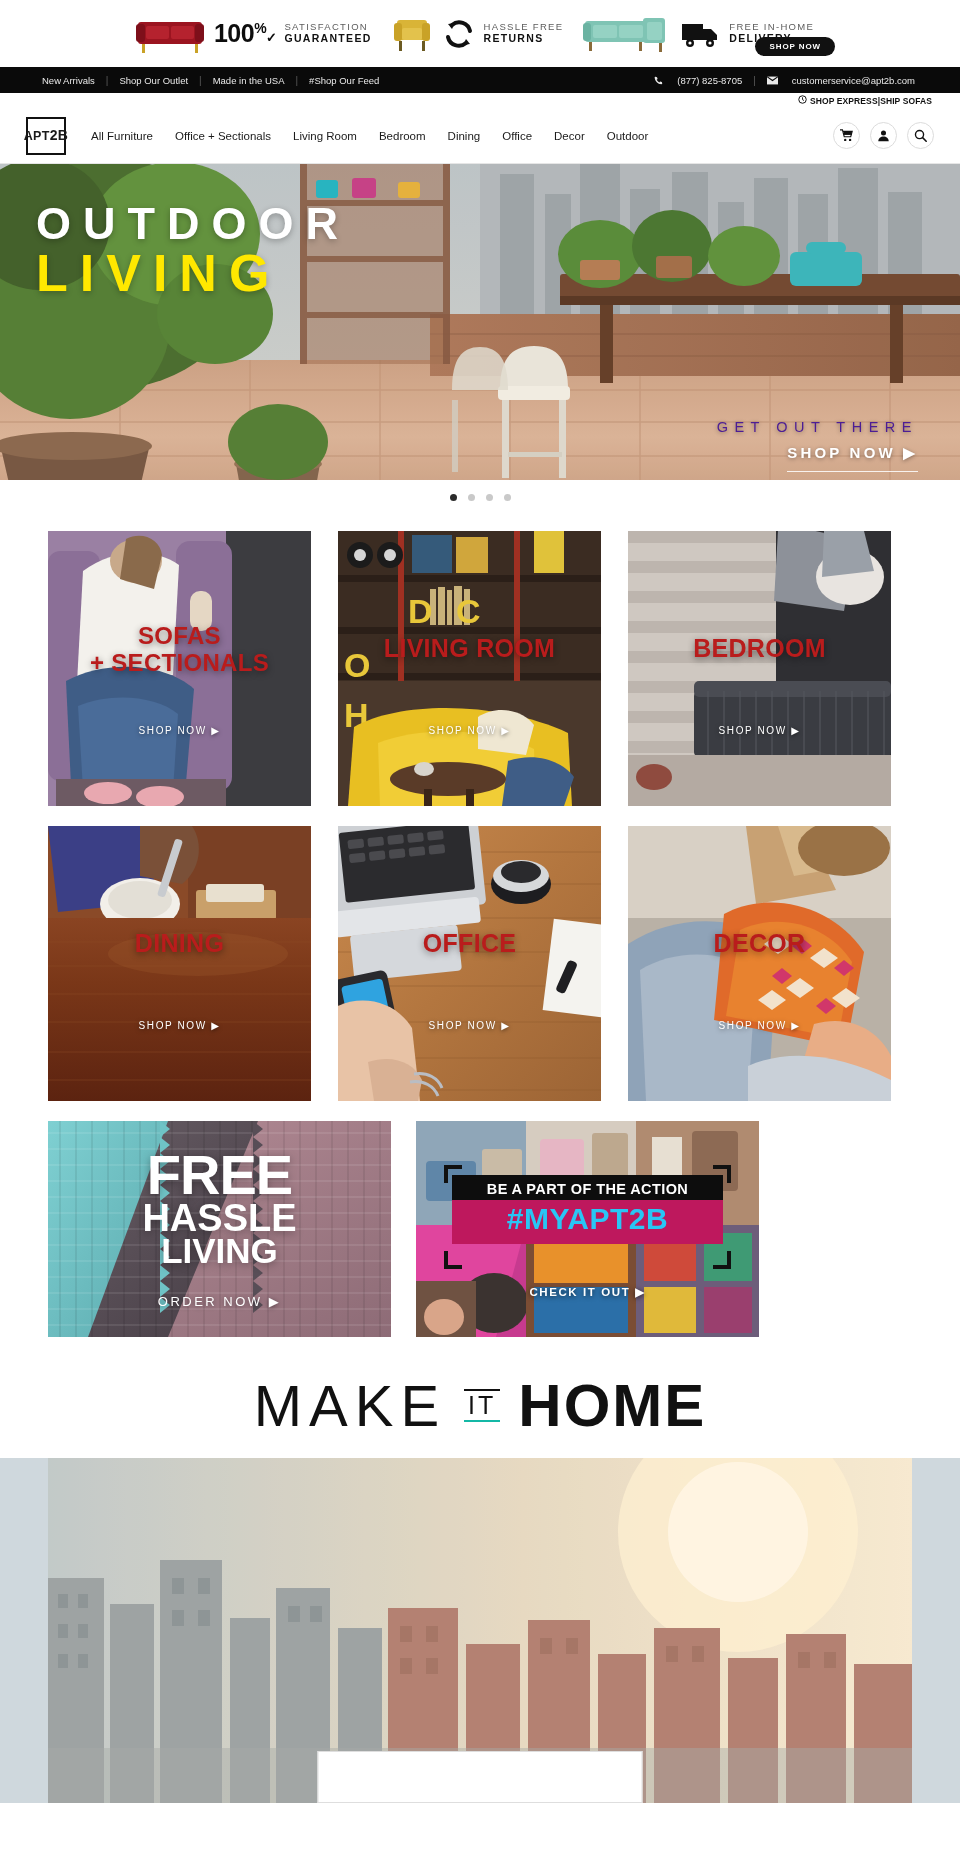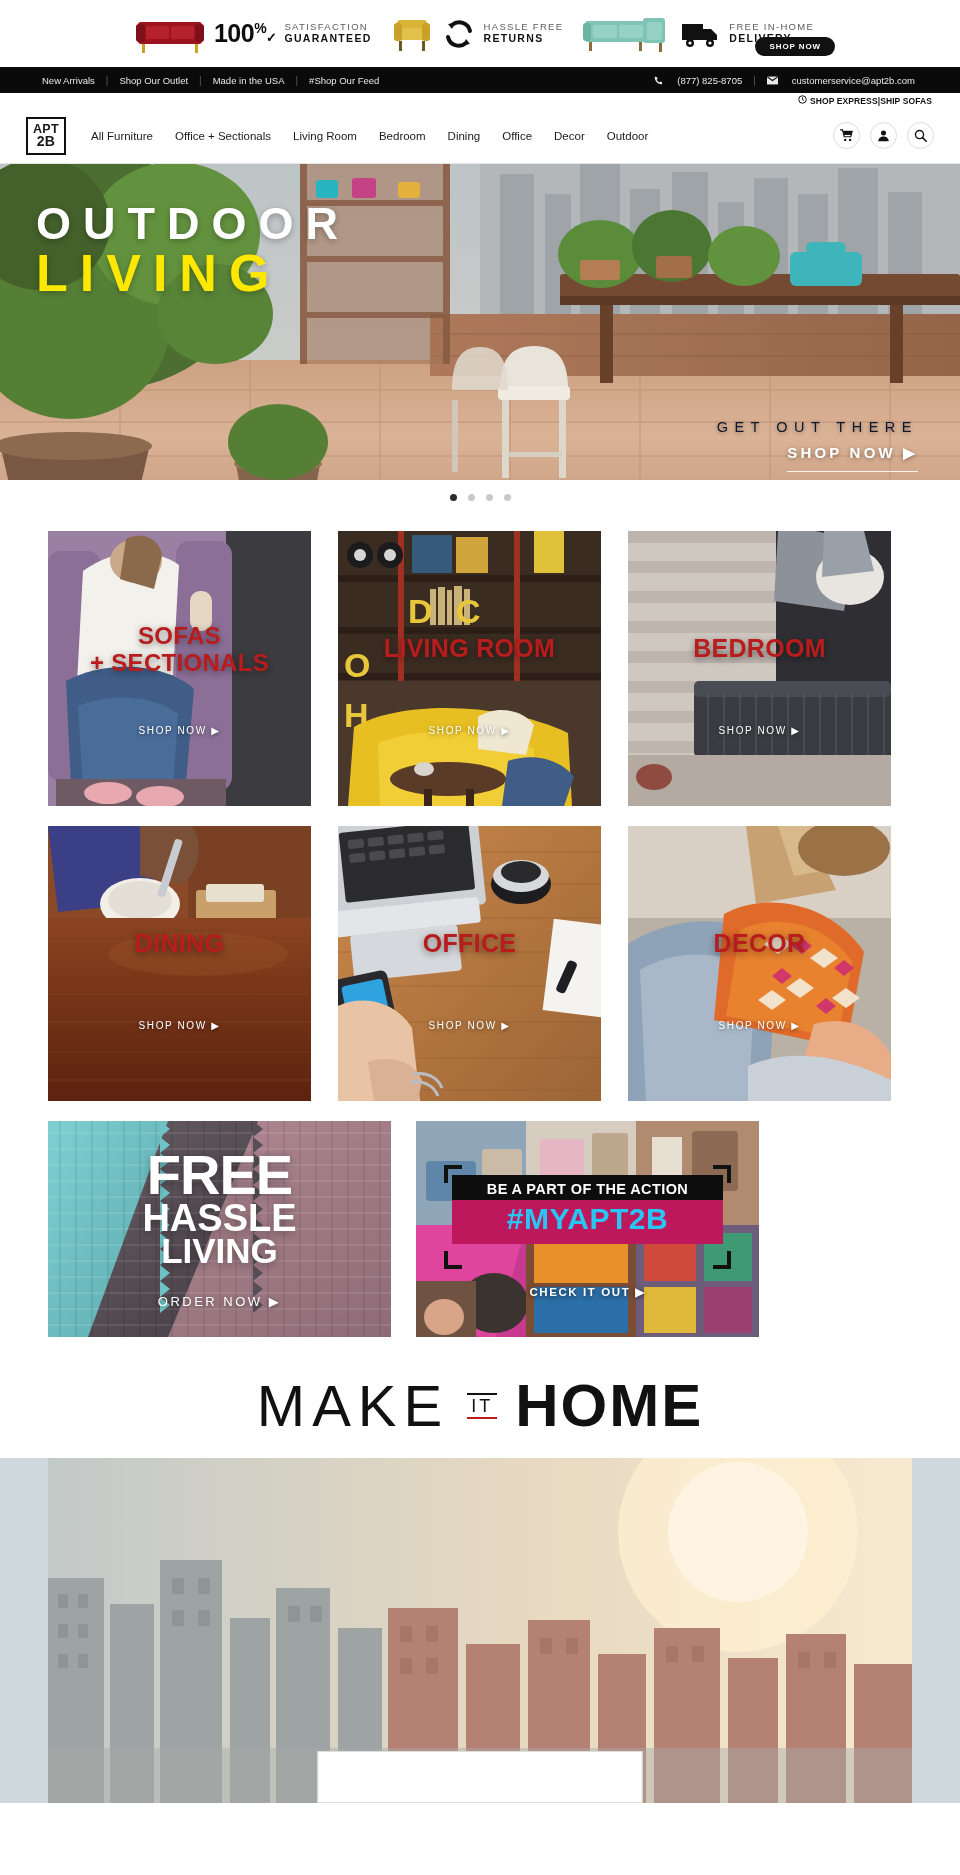--- a/index.html
+++ b/index.html
@@ -73,21 +73,21 @@
   .express-line a { color: #111; text-decoration: none; }
 
   
   .main-nav {
     width: 960px; height: 56px; background: #fff;
     display: flex; align-items: center; padding: 0 26px;
     border-bottom: 1px solid #e6e6e6;
   }
   .logo {
     width: 40px; height: 38px; border: 2px solid #111;
-    display: flex; flex-direction: column; align-items: center;
+    display: flex; flex-direction: row; align-items: center;
     justify-content: center; line-height: 0.96; margin-right: 14px; cursor: pointer;
   }
   .logo-l1 { font-size: 12.5px; font-weight: 700; letter-spacing: 0.3px; }
   .logo-l2 { font-size: 14px; font-weight: 700; letter-spacing: 0.3px; }
   .nav-links { display: flex; align-items: center; gap: 0; }
   .nav-links a {
     color: #1b1b1b; text-decoration: none; font-size: 11.5px;
     padding: 0 11px; white-space: nowrap;
   }
   .nav-actions { margin-left: auto; display: flex; align-items: center; gap: 10px; }
@@ -111,21 +111,21 @@
     line-height: 1.05; text-shadow: 0 2px 6px rgba(0,0,0,.28);
   }
   .hero-l2 {
     font-size: 52px; font-weight: 800; color: #ffe800; letter-spacing: 12px;
     line-height: 1.02; text-shadow: 0 2px 6px rgba(0,0,0,.28);
   }
   .hero-cta {
     position: absolute; right: 42px; bottom: 42px; z-index: 5; text-align: right;
   }
   .hero-cta-1 {
-    font-size: 14.5px; color: #0f172a; letter-spacing: 6.5px; font-weight: 400;
+    font-size: 14.5px; color: #4c1d95; letter-spacing: 6.5px; font-weight: 400;
     text-shadow: 0 1px 4px rgba(0,0,0,.4); margin-bottom: 9px;
   }
   .hero-cta-2 {
     font-size: 15px; color: #fff; letter-spacing: 3.2px; font-weight: 700;
     text-shadow: 0 1px 4px rgba(0,0,0,.4); padding-bottom: 9px;
     border-bottom: 1.5px solid rgba(255,255,255,.85); display: inline-block;
     cursor: pointer;
   }
   .hero-dots {
     position: absolute; left: 0; right: 0; bottom: 0; height: 34px;
@@ -202,22 +202,22 @@
   
   .mih {
     width: 960px; padding: 26px 0 18px 0; display: flex;
     align-items: center; justify-content: center; gap: 18px;
   }
   .mih-make {
     font-size: 58px; font-weight: 300; letter-spacing: 7px; color: #111;
     font-family: "Liberation Sans", sans-serif;
   }
   .mih-it {
-    font-size: 18px; font-weight: 400; letter-spacing: 3px; color: #111;
-    border-top: 2px solid #111; border-bottom: 2px solid #b91c1c;
+    font-size: 25px; font-weight: 400; letter-spacing: 3px; color: #111;
+    border-top: 2px solid #111; border-bottom: 2px solid #14b8a6;
     padding: 2px 4px; line-height: 1;
   }
   .mih-home {
     font-size: 60px; font-weight: 800; letter-spacing: 2px; color: #111;
   }
 
   
   .bottom-hero {
     width: 960px; height: 345px; position: relative; overflow: hidden;
     margin: 0 auto; background: #cfd8dd;

